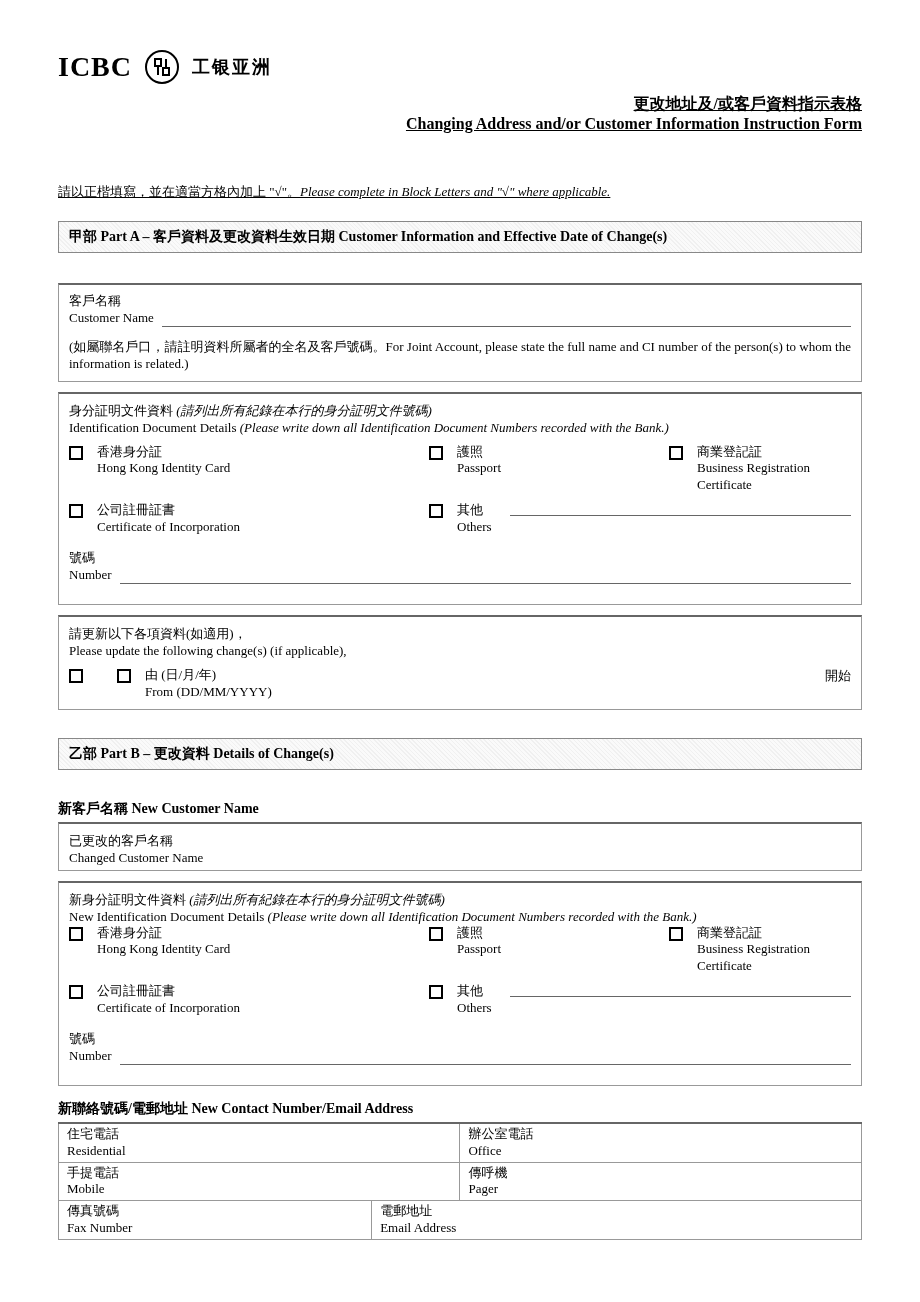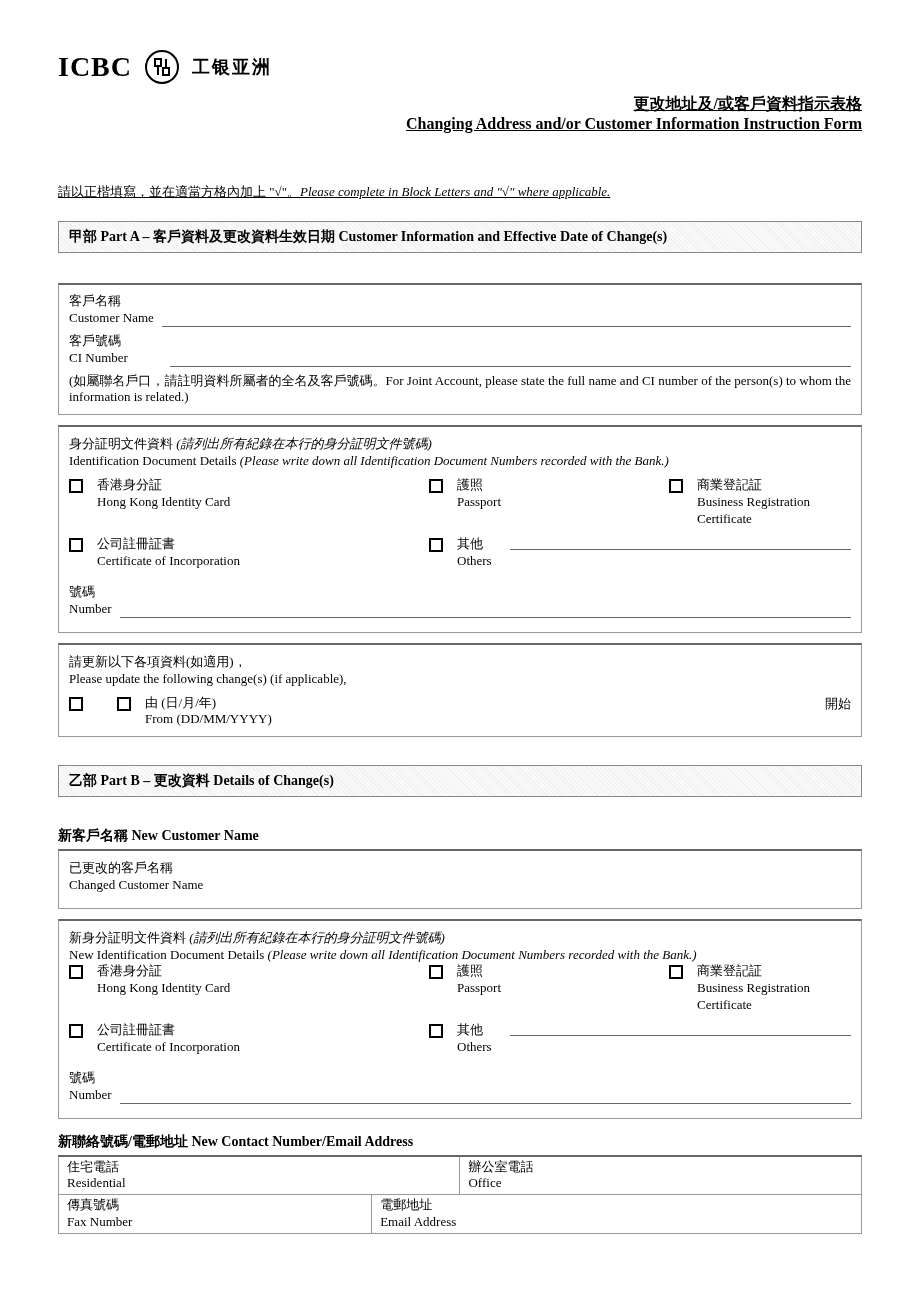--- a/index.html
+++ b/index.html
@@ -32,21 +32,21 @@
     font-size: 14px;
     margin-bottom: 30px;
   }
   .form-box {
     border: 1px solid #999;
     border-top: 2px solid #666;
     padding: 8px 10px;
     margin-bottom: 10px;
     font-size: 13px;
   }
-  .field-row { display: flex; align-items: flex-end; margin-bottom: 6px; gap: 8px; }
+  .field-row { display: flex; align-items: flex-end; margin-bottom: 12px; gap: 8px; }
   .field-label { flex-shrink: 0; line-height: 1.3; }
   .field-line { flex: 1; border-bottom: 1px solid #666; height: 14px; }
   .note { font-size: 13px; text-align: justify; line-height: 1.3; }
   .italic { font-style: italic; }
   .checkbox {
     width: 14px; height: 14px; border: 2px solid #000; display: inline-block;
     flex-shrink: 0; margin-top: 2px;
   }
   .check-grid { display: flex; flex-wrap: wrap; }
   .check-item { display: flex; gap: 14px; align-items: flex-start; margin-bottom: 8px; }
@@ -91,26 +91,20 @@
 
 <div class="section-header">甲部   Part A –  客戶資料及更改資料生效日期  Customer Information and Effective Date of Change(s)</div>
 
 <div class="form-box">
   <div class="field-row">
     <div class="field-label">
       <span>客戶名稱</span><br><span>Customer Name</span>
     </div>
     <div class="field-line"></div>
   </div>
-  <div class="field-row">
-    <div class="field-label">
-      <span>客戶號碼</span><br><span>CI Number</span>
-    </div>
-    <div class="field-line" style="margin-left:34px"></div>
-  </div>
   <div class="note">(如屬聯名戶口，請註明資料所屬者的全名及客戶號碼。For Joint Account, please state the full name and CI number of the person(s) to whom the information is related.)</div>
 </div>
 
 <div class="form-box">
   <div style="margin-bottom:8px">
     <span>身分証明文件資料</span> <span class="italic">(請列出所有紀錄在本行的身分証明文件號碼)</span><br>
     <span>Identification Document Details</span> <span class="italic">(Please write down all Identification Document Numbers recorded with the Bank.)</span>
   </div>
   <div class="check-grid">
     <div class="check-item col-a">
@@ -155,21 +149,21 @@
     </div>
     <div style="font-size:13px;align-self:flex-start">開始</div>
   </div>
 </div>
 
 <div style="height:18px"></div>
 <div class="section-header">乙部   Part B –  更改資料  Details of Change(s)</div>
 
 <div class="sub-heading">新客戶名稱  New Customer Name</div>
 
-<div class="form-box" style="padding-bottom:15px">
+<div class="form-box" style="padding-bottom:4px">
   <div>
     <span>已更改的客戶名稱</span><br><span>Changed Customer Name</span>
   </div>
 </div>
 
 <div class="form-box">
   <div style="margin-bottom:0">
     <span>新身分証明文件資料</span> <span class="italic">(請列出所有紀錄在本行的身分証明文件號碼)</span><br>
     <span>New Identification Document Details</span> <span class="italic">(Please write down all Identification Document Numbers recorded with the Bank.)</span>
   </div>
@@ -210,20 +204,28 @@
   <tbody>
       <tr class="top-border">
     <td style="width:50%" colspan="2">
       <span>住宅電話</span><br><span>Residential</span>
     </td>
     <td style="width:50%">
       <span>辦公室電話</span><br><span>Office</span>
     </td>
   </tr>
   <tr>
+    <td colspan="2">
+      <span>手提電話</span><br><span>Mobile</span>
+    </td>
+    <td>
+      <span>傳呼機</span><br><span>Pager</span>
+    </td>
+  </tr>
+  <tr>
     <td style="width:39%">
       <span>傳真號碼</span><br><span>Fax Number</span>
     </td>
     <td colspan="2">
       <span>電郵地址</span><br><span>Email Address</span>
     </td>
   </tr>
 </tbody>
   </table>
 

